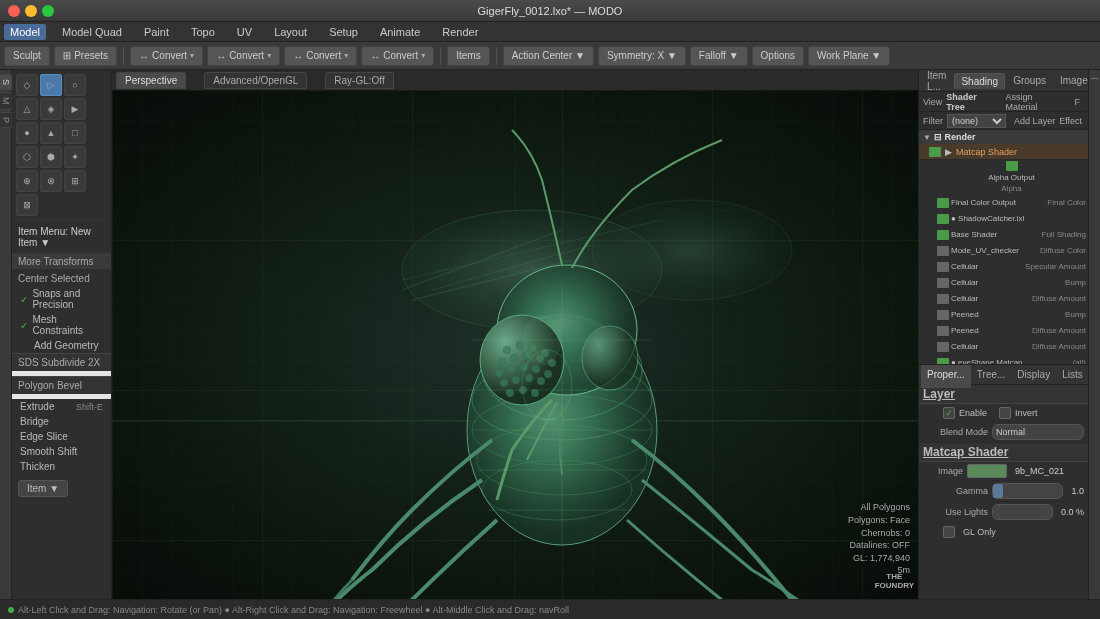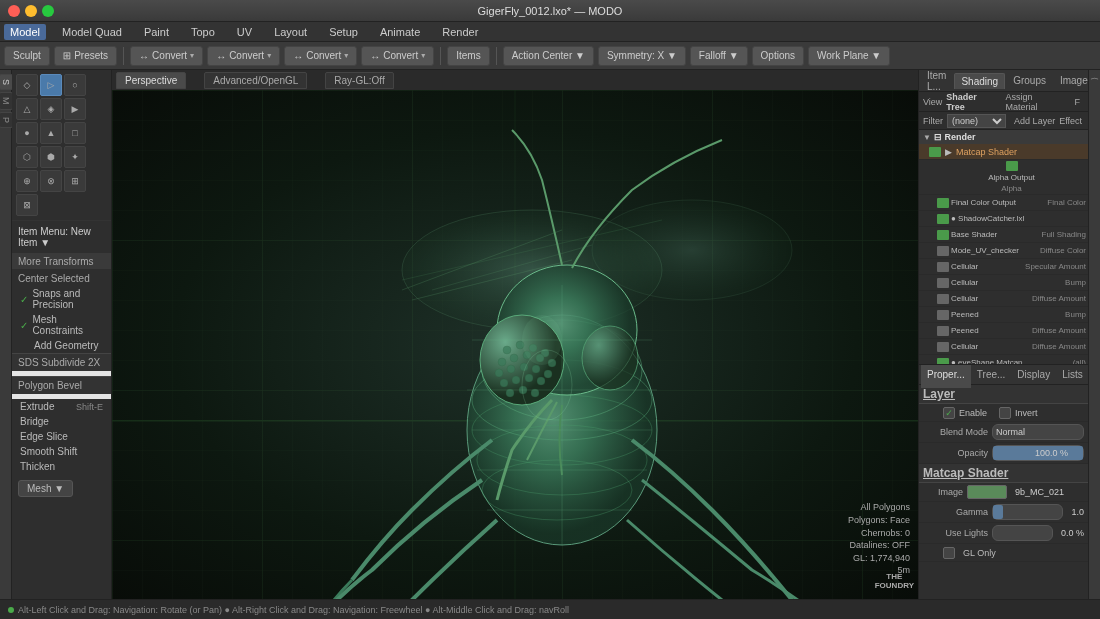--- a/index.html
+++ b/index.html
@@ -552,21 +552,21 @@
       </div>
       <div class="left-menu-item">
         <span>Smooth Shift</span>
       </div>
       <div class="left-menu-item">
         <span>Thicken</span>
       </div>
 
       <div style="margin-top:4px; padding:2px 6px;">
         <div style="display:inline-block; padding:2px 8px; background:#444; border:1px solid #555; border-radius:3px; font-size:10px; color:#bbb; cursor:pointer;">
-          <span>Mesh ▼</span>
+          <span>Item ▼</span>
         </div>
       </div>
     </div>
   </div>
 
   <div id="viewport">
     <div id="viewport-tabs">
       <div class="vp-tab active">
         <span>Perspective</span>
       </div>
@@ -866,27 +866,20 @@
         <span style="font-size:9px; color:#bbb;">Invert</span>
       </div>
 
       <div class="prop-row">
         <span class="prop-label" style="width:65px;">Blend Mode</span>
         <div class="slider-track" style="flex:1;">
           <span style="font-size:9px; color:#ccc; padding:1px 3px;">Normal</span>
         </div>
       </div>
 
-      <div class="prop-row" style="position: relative;">
-        <span class="prop-label" style="width:65px;">Opacity</span>
-        <div class="slider-track">
-          <div class="slider-fill" style="width:100%;"></div>
-        </div>
-        <span style="font-size:9px; color:#ccc; position:absolute; right:20px;">100.0 %</span>
-      </div>
 
       <div class="prop-section">
         <span>Matcap Shader</span>
       </div>
 
       <div class="prop-row">
         <span class="prop-label" style="width:40px;">Image</span>
         <div class="color-swatch" style="background:#5a8a5a;"></div>
         <span style="font-size:9px; color:#ccc; margin-left:4px;">9b_MC_021</span>
       </div>

